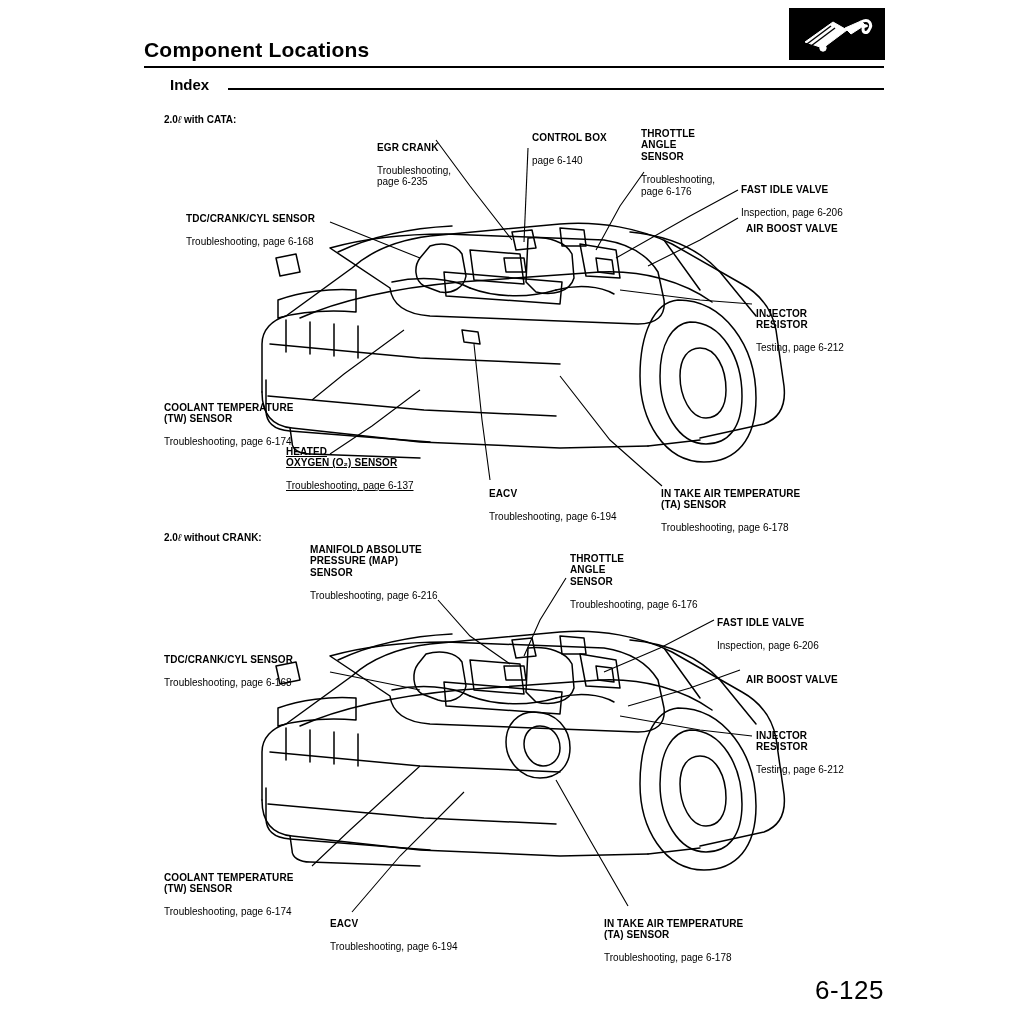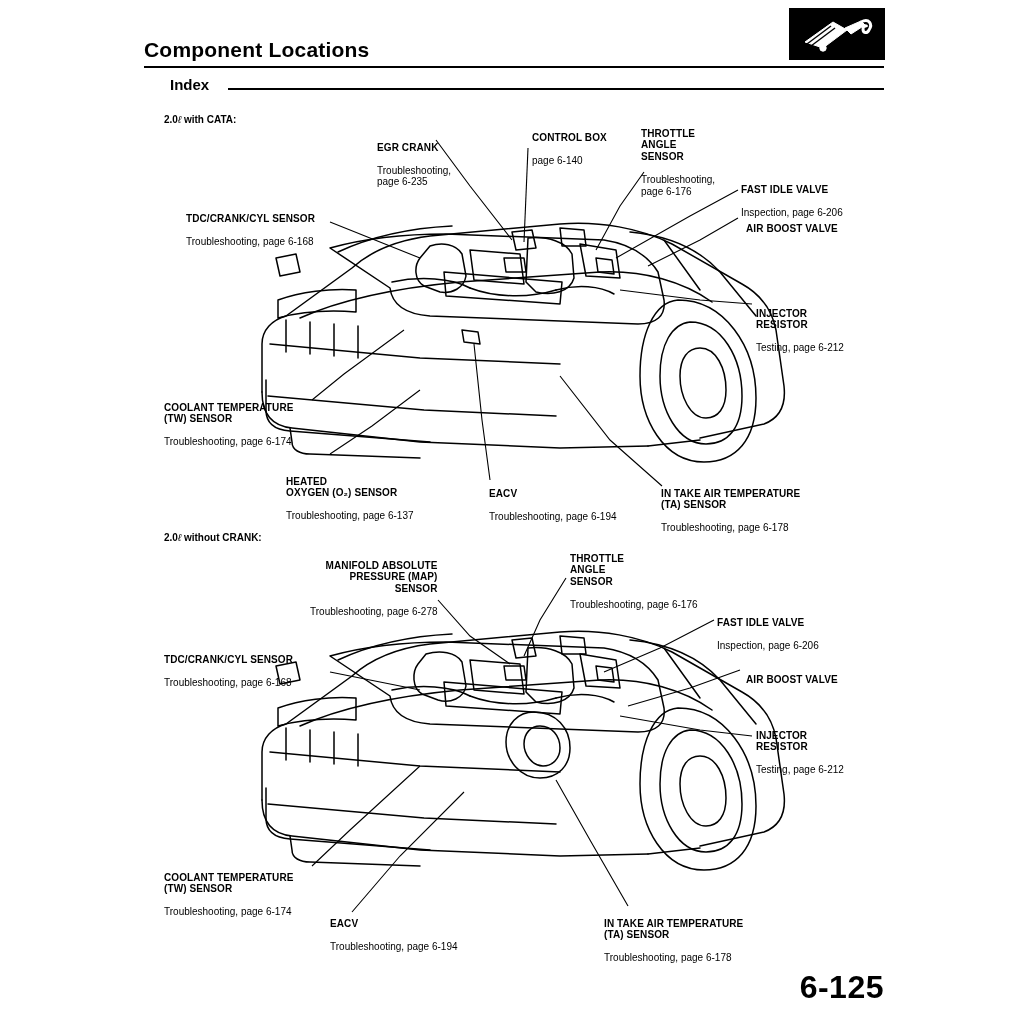--- a/index.html
+++ b/index.html
@@ -90,22 +90,22 @@
   .callout .sub {
     font-weight: normal;
     font-size: 10px;
   }
 
   
   .page-number {
     position: absolute;
     right: 140px;
     bottom: 18px;
-    font-size: 32px;
-    font-weight: bold;
+    font-size: 26px;
+    font-weight: normal;
     letter-spacing: 0.5px;
   }
 
   
   .art {
     position: absolute;
     left: 0; top: 0;
     width: 1024px;
     height: 1024px;
     pointer-events: none;
@@ -333,42 +333,42 @@
 RESISTOR</span><br>
     <span class="sub">Testing, page 6-212</span>
   </div>
 
   <div class="callout" style="left:164px; top:390px;">
     <span class="ttl">COOLANT TEMPERATURE
 (TW) SENSOR</span><br>
     <span class="sub">Troubleshooting, page 6-174</span>
   </div>
 
-  <div class="callout" style="left:286px; top:464px;">
+  <div class="callout" style="left:286px; top:434px;text-decoration:underline;">
     <span class="ttl">HEATED
 OXYGEN (O₂) SENSOR</span><br>
     <span class="sub">Troubleshooting, page 6-137</span>
   </div>
 
   <div class="callout" style="left:489px; top:476px;">
     <span class="ttl">EACV</span><br>
     <span class="sub">Troubleshooting, page 6-194</span>
   </div>
 
   <div class="callout" style="left:661px; top:476px;">
     <span class="ttl">IN TAKE AIR TEMPERATURE
 (TA) SENSOR</span><br>
     <span class="sub">Troubleshooting, page 6-178</span>
   </div>
 
-  <div class="callout" style="left:310px; top:548px;text-align:right;">
+  <div class="callout" style="left:310px; top:532px;">
     <span class="ttl">MANIFOLD ABSOLUTE
 PRESSURE (MAP)
 SENSOR</span><br>
-    <span class="sub">Troubleshooting, page 6-278</span>
+    <span class="sub">Troubleshooting, page 6-216</span>
   </div>
 
   <div class="callout" style="left:570px; top:541px;">
     <span class="ttl">THROTTLE
 ANGLE
 SENSOR</span><br>
     <span class="sub">Troubleshooting, page 6-176</span>
   </div>
 
   <div class="callout" style="left:717px; top:605px;">

